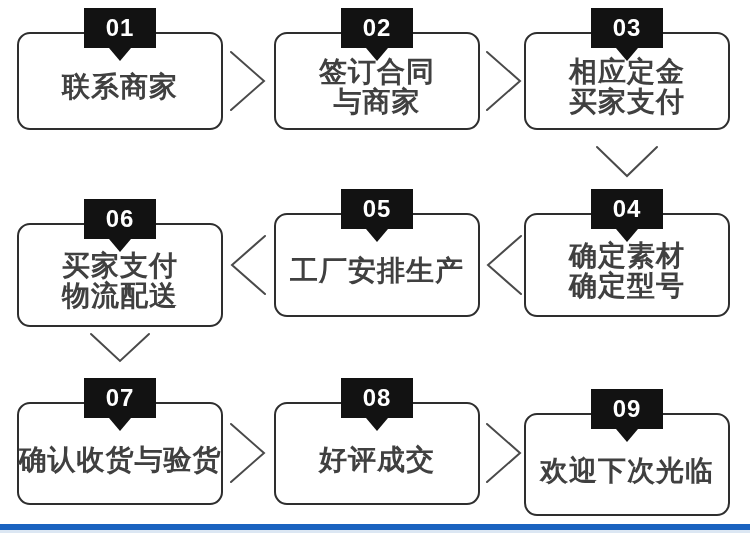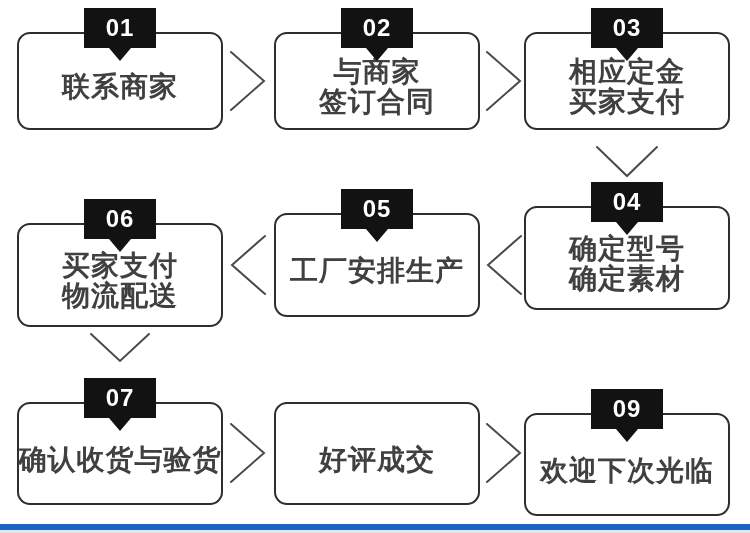--- a/index.html
+++ b/index.html
@@ -103,22 +103,22 @@
       <div class="line">联系商家</div>
     </div>
   </div>
 
   <div class="step" style="left:274px;top:32px;height:98px;">
     <div class="badge">
       <span class="num">02</span>
       <span class="tail"></span>
     </div>
     <div class="box">
+      <div class="line">签订合同</div>
       <div class="line">与商家</div>
-      <div class="line">签订合同</div>
     </div>
   </div>
 
   <div class="step" style="left:524px;top:32px;height:98px;">
     <div class="badge">
       <span class="num">03</span>
       <span class="tail"></span>
     </div>
     <div class="box">
       <div class="line">相应定金</div>
@@ -141,43 +141,47 @@
     <div class="badge">
       <span class="num">05</span>
       <span class="tail"></span>
     </div>
     <div class="box">
       <div class="line">工厂安排生产</div>
       <div class="line"></div>
     </div>
   </div>
 
-  <div class="step" style="left:524px;top:206px;height:104px;">
+  <div class="step" style="left:524px;top:213px;height:104px;">
     <div class="badge">
       <span class="num">04</span>
       <span class="tail"></span>
     </div>
     <div class="box">
+      <div class="line">确定素材</div>
       <div class="line">确定型号</div>
-      <div class="line">确定素材</div>
     </div>
   </div>
 
   <div class="step" style="left:17px;top:402px;height:103px;">
     <div class="badge">
       <span class="num">07</span>
       <span class="tail"></span>
     </div>
     <div class="box">
       <div class="line">确认收货与验货</div>
       <div class="line"></div>
     </div>
   </div>
 
   <div class="step" style="left:274px;top:402px;height:103px;">
+    <div class="badge">
+      <span class="num">08</span>
+      <span class="tail"></span>
+    </div>
     <div class="box">
       <div class="line">好评成交</div>
       <div class="line"></div>
     </div>
   </div>
 
   <div class="step" style="left:524px;top:413px;height:103px;">
     <div class="badge">
       <span class="num">09</span>
       <span class="tail"></span>

